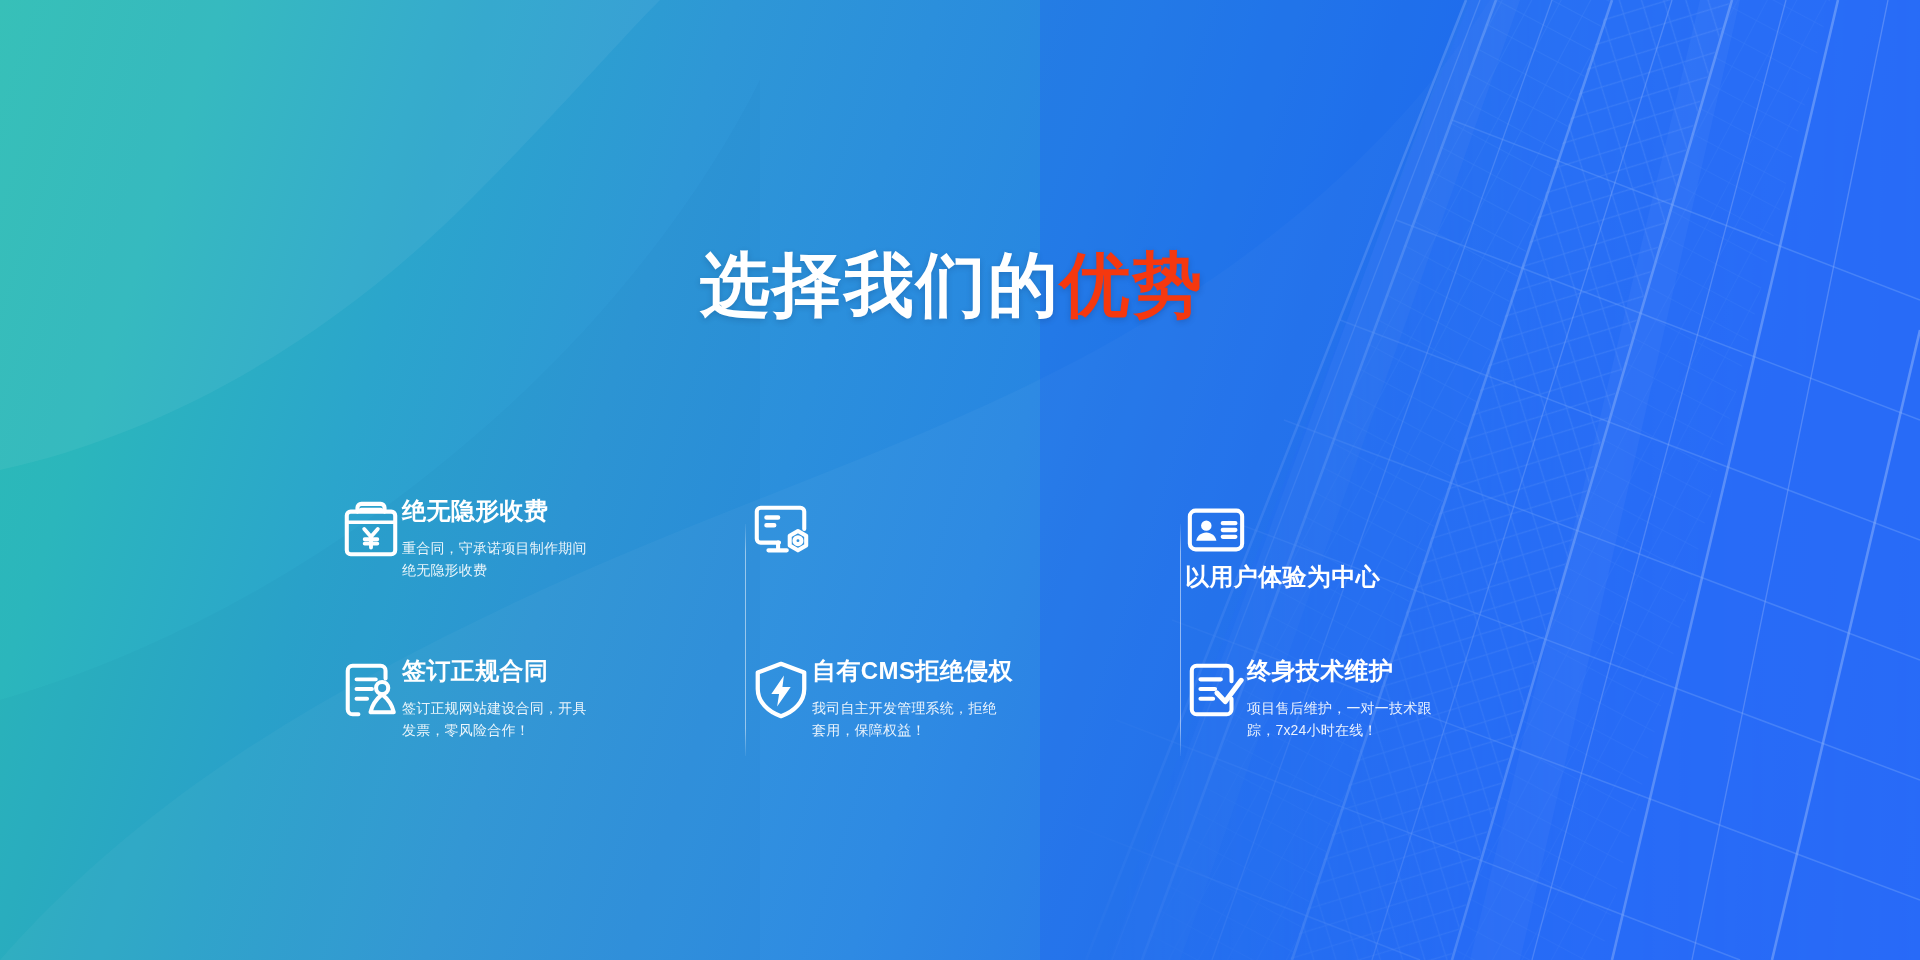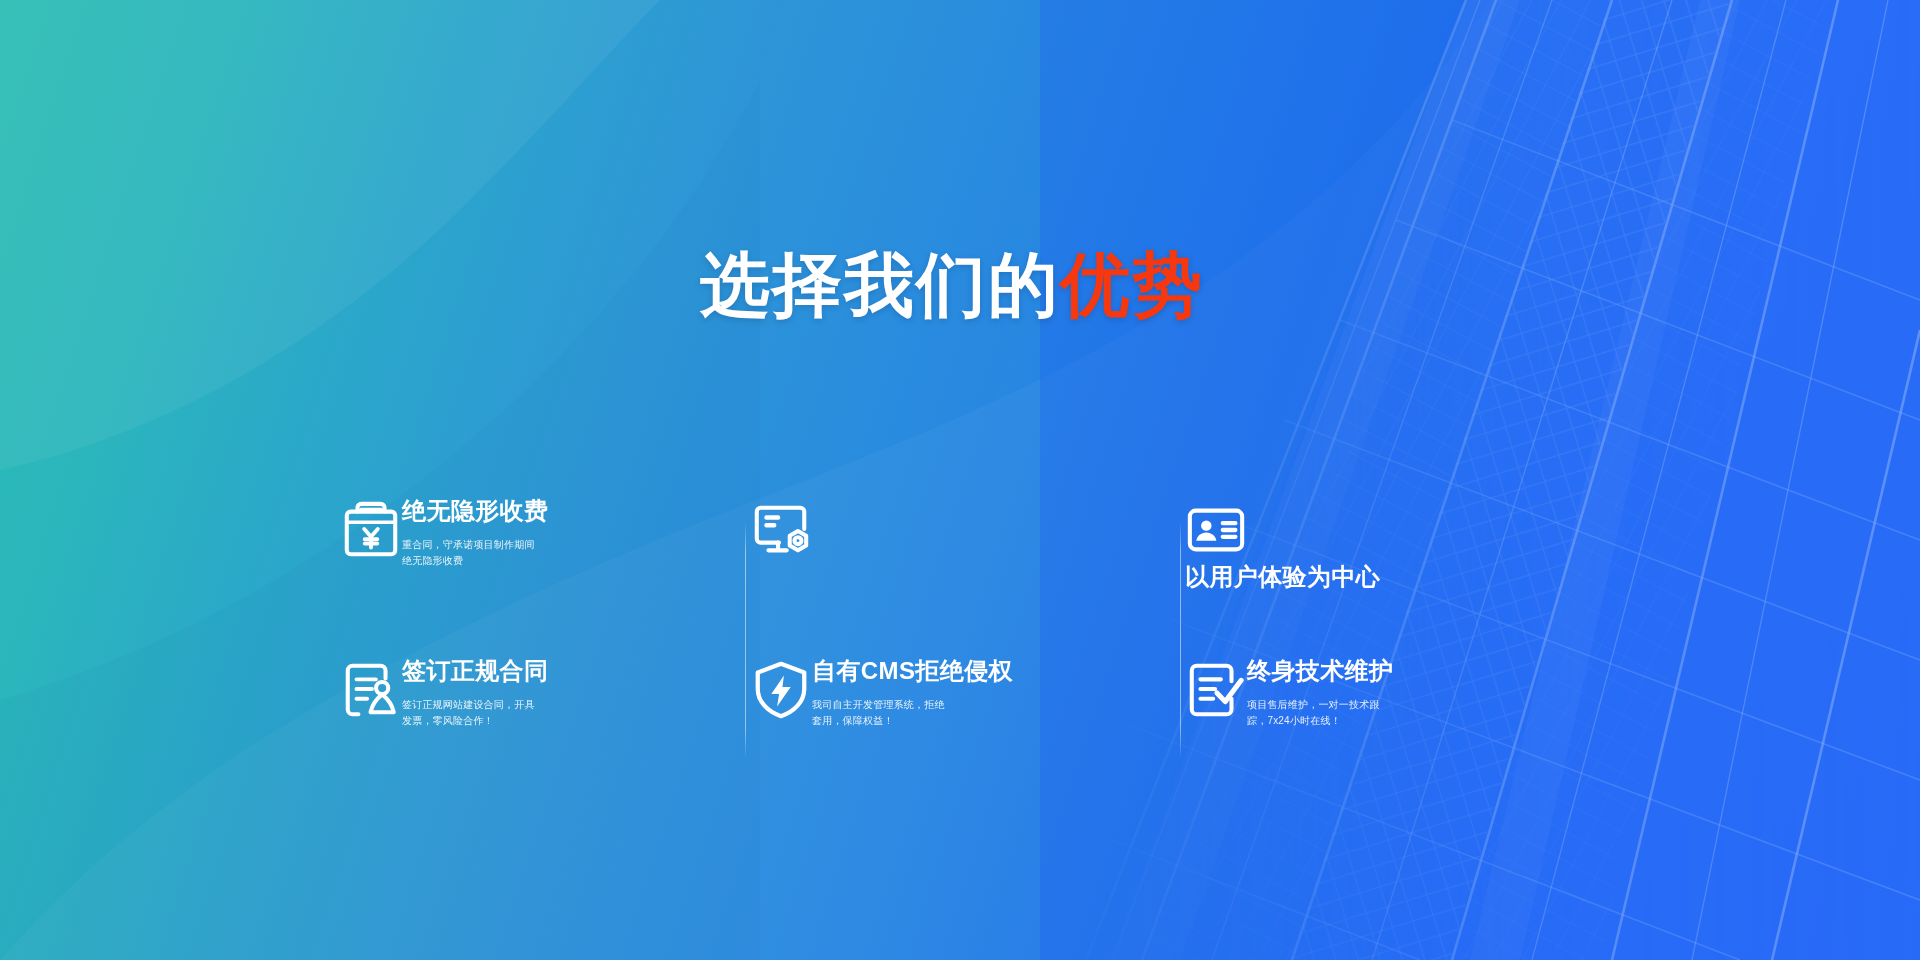--- a/index.html
+++ b/index.html
@@ -105,21 +105,21 @@
   .f-title {
     font-size:24px;
     font-weight:bold;
     color:#FFFFFF;
     line-height:1.2;
     letter-spacing:.4px;
     margin-bottom:11px;
     white-space:nowrap;
   }
   .f-desc {
-    font-size:10px;
+    font-size:14px;
     line-height:1.62;
     color:rgba(255,255,255,.90);
     letter-spacing:.2px;
   }
   .f-desc .ln { display:block; white-space:nowrap; }
 </style>
 </head>
 <body>
 
 <div class="banner">

